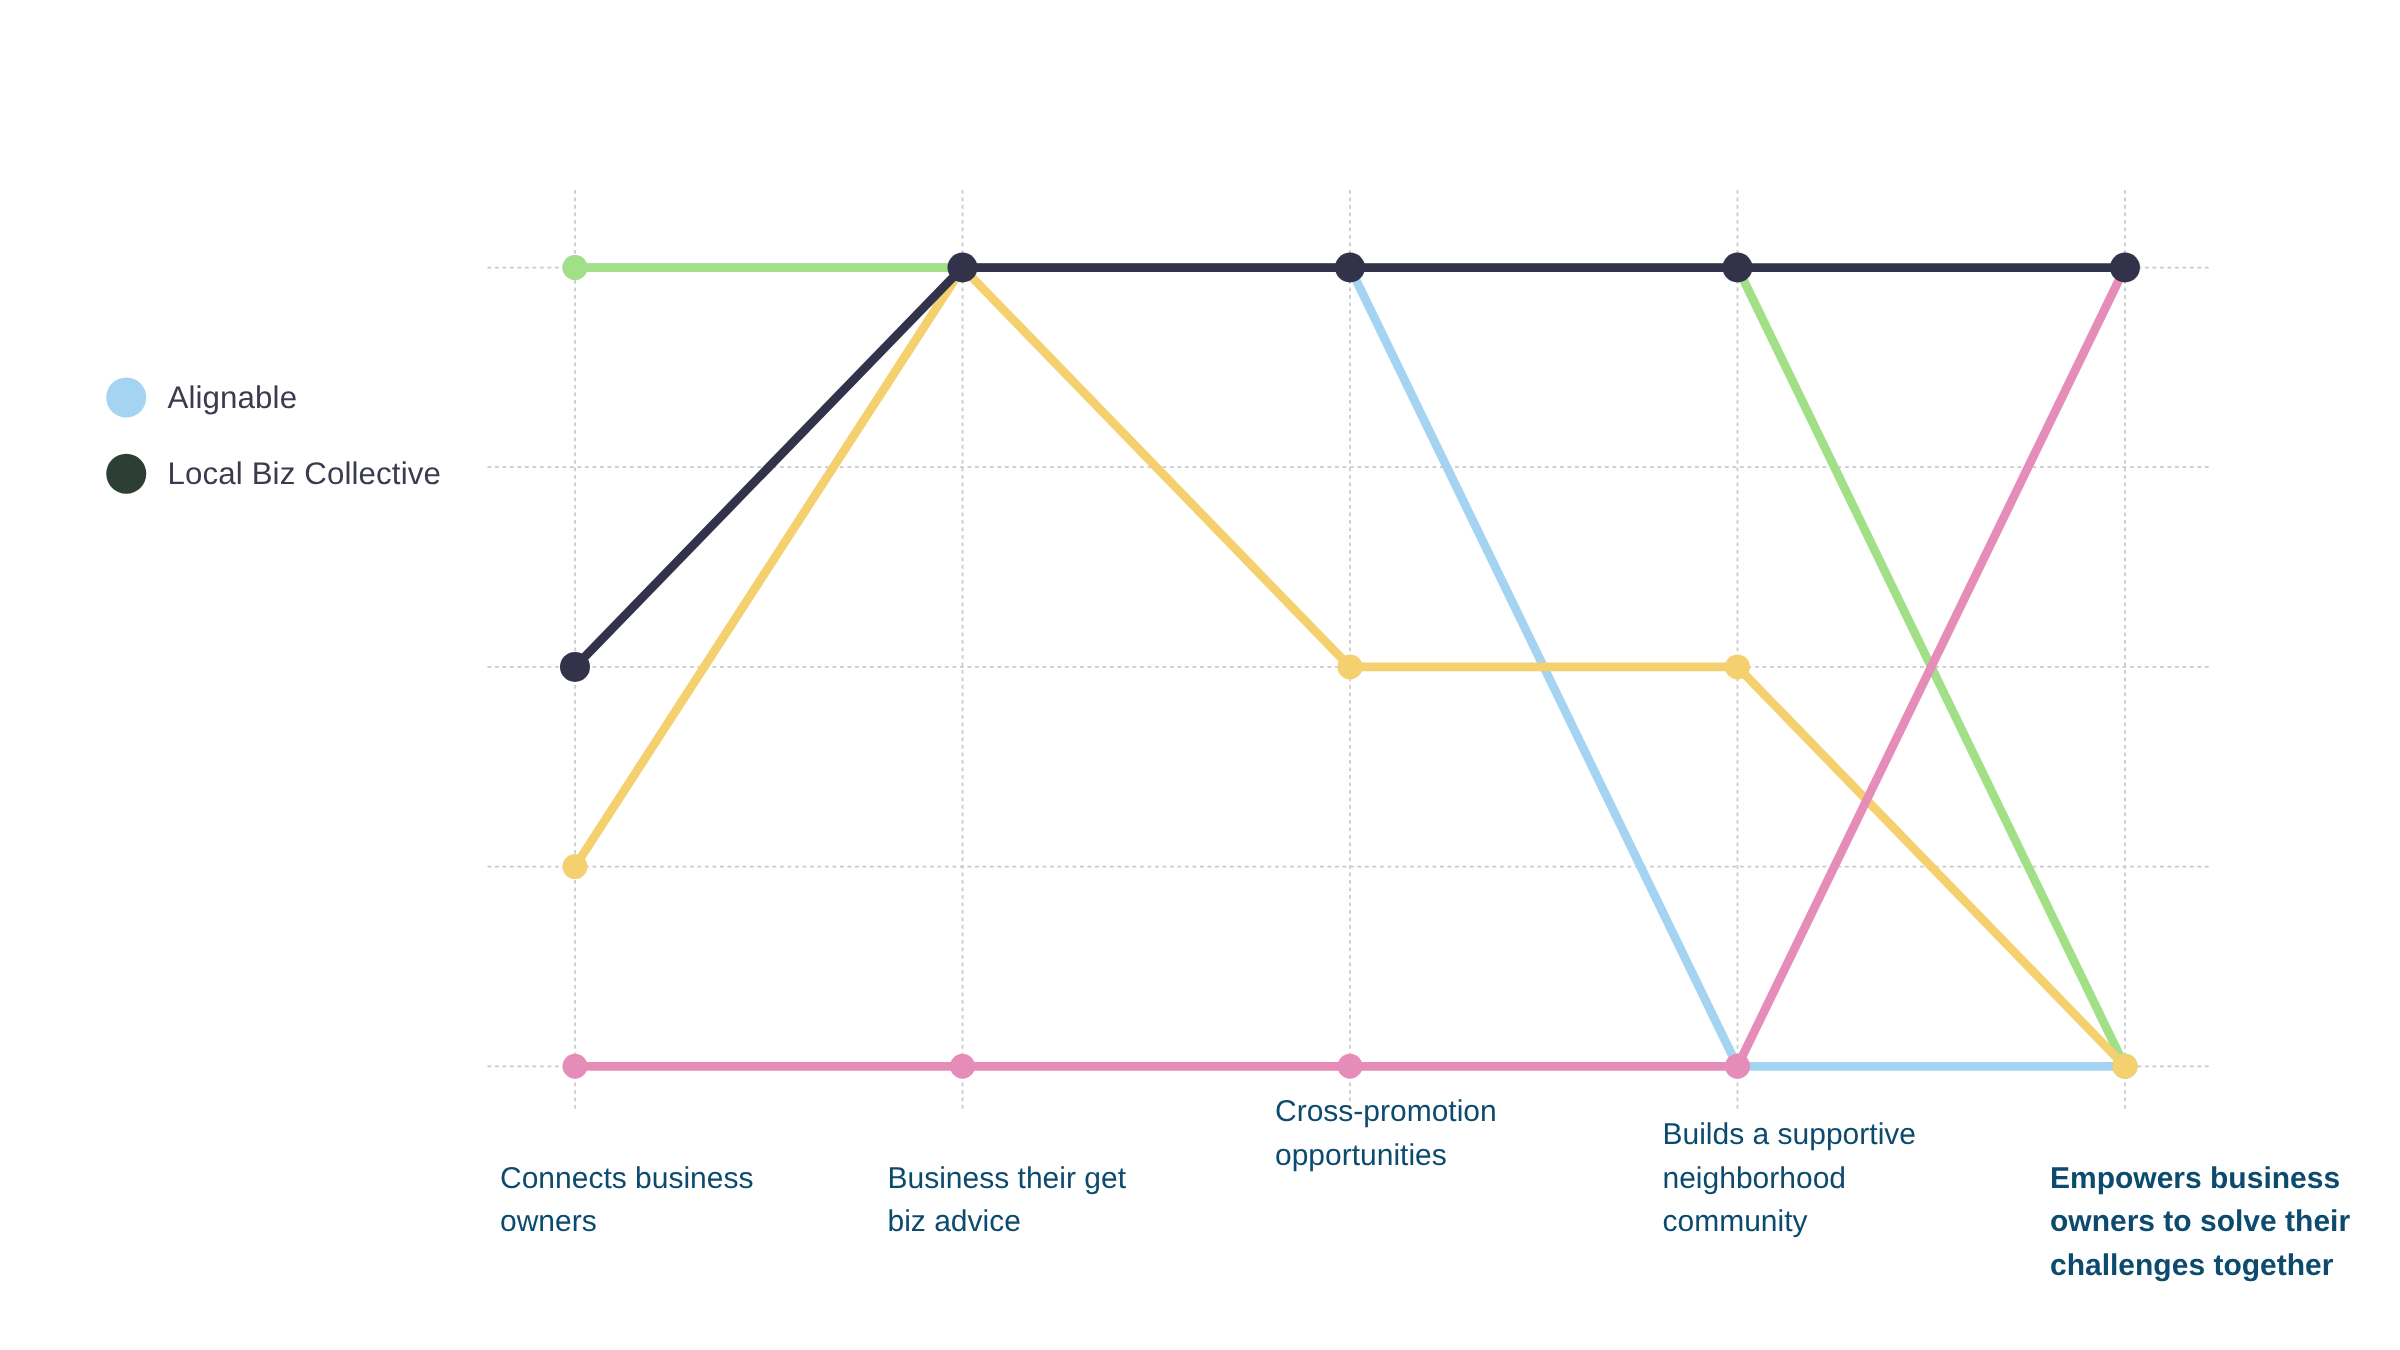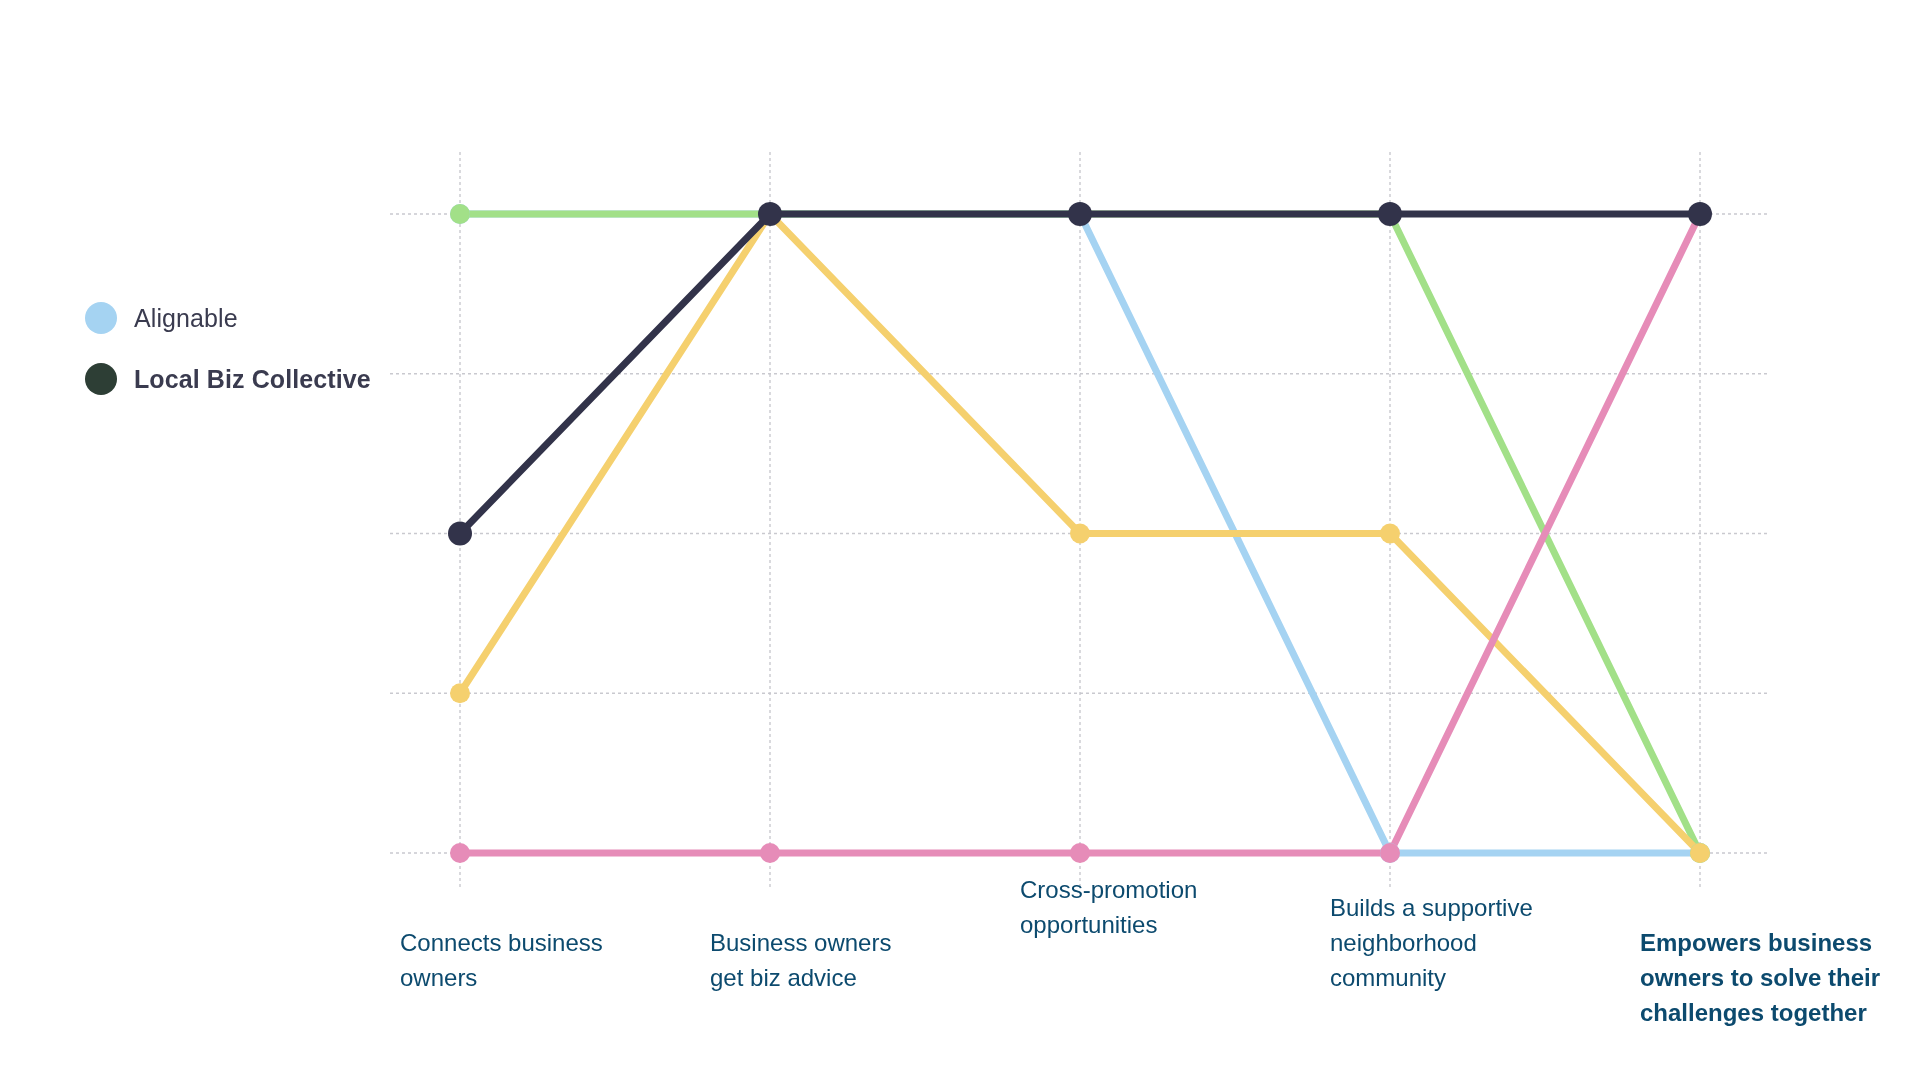--- a/index.html
+++ b/index.html
@@ -43,21 +43,21 @@
     margin-top: 2px;
   }
   .legend-label {
     margin-left: 17px;
     font-size: 25px;
     line-height: 37px;
     color: #3A3B4F;
     letter-spacing: 0.1px;
   }
   .legend-item.emphasis .legend-label {
-    font-weight: bold;
+    font-weight: normal;
   }
 
   
   #plot {
     position: absolute;
     left: 0;
     top: 0;
     width: 1920px;
     height: 1080px;
   }
@@ -142,19 +142,19 @@
           <circle cx="770" cy="214" r="12" fill="#32334A"></circle>
           <circle cx="1080" cy="214" r="12" fill="#32334A"></circle>
           <circle cx="1390" cy="214" r="12" fill="#32334A"></circle>
           <circle cx="1700" cy="214" r="12" fill="#32334A"></circle>
         </g>
     </svg>
   </div>
 
   <div id="xlabels">
       <div class="xlabel" style="left: 400px; top: 925px;">Connects business owners</div>
-      <div class="xlabel" style="left: 710px; top: 925px;">Business owners get biz advice</div>
+      <div class="xlabel" style="left: 710px; top: 925px;">Business their get biz advice</div>
       <div class="xlabel" style="left: 1020px; top: 872px;">Cross-promotion opportunities</div>
       <div class="xlabel" style="left: 1330px; top: 890px; width: 250px;">Builds a supportive neighborhood community</div>
       <div class="xlabel emphasis" style="left: 1640px; top: 925px; width: 250px;">Empowers business owners to solve their challenges together</div>
     </div>
 
 </div>
 
 </body></html>

